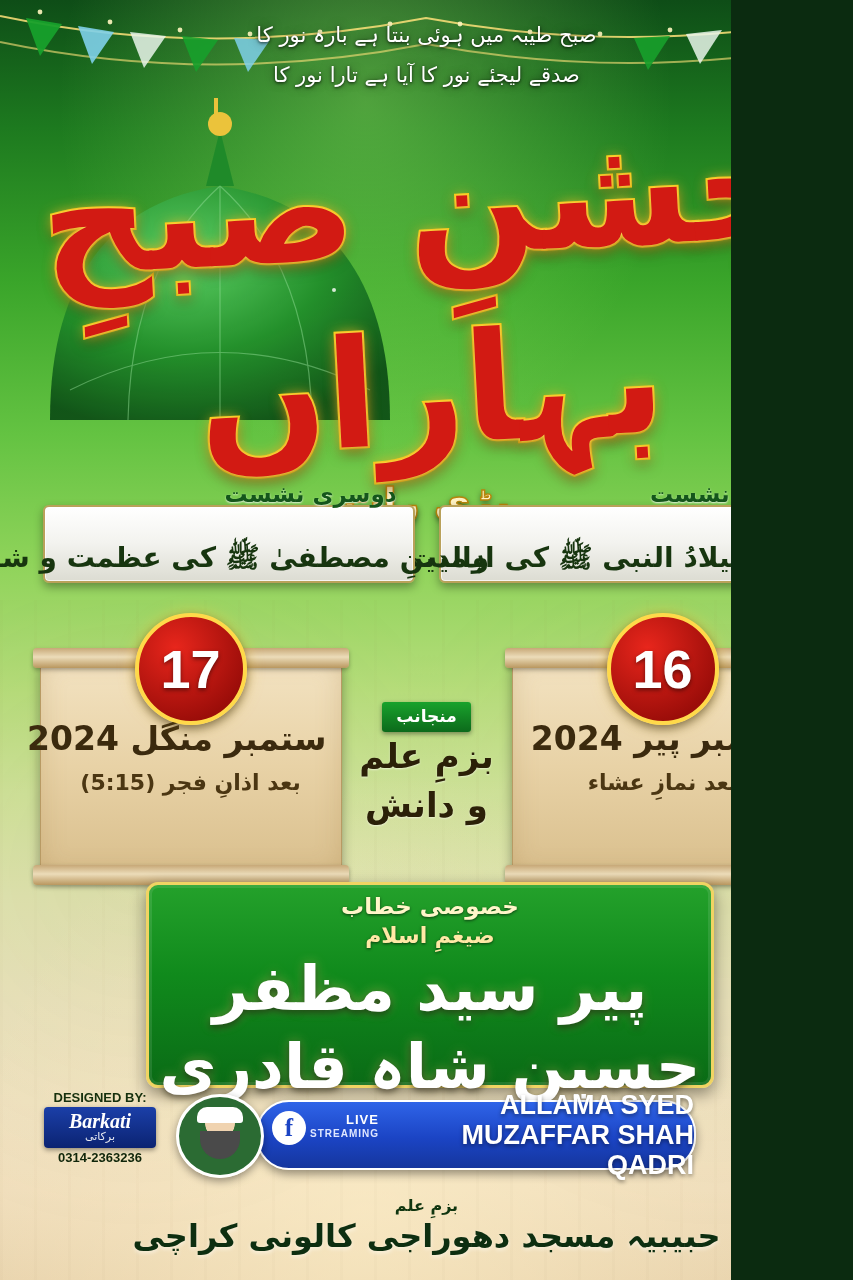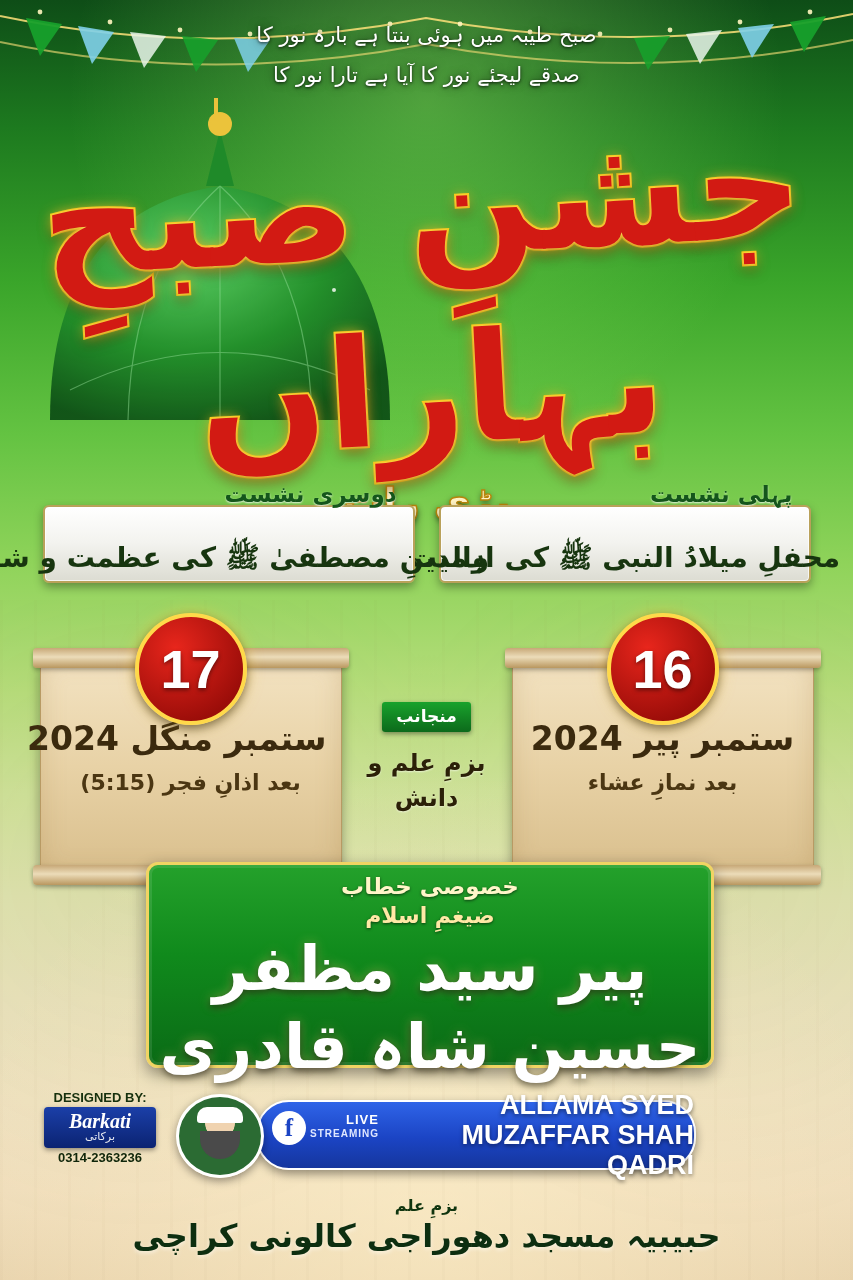--- a/index.html
+++ b/index.html
@@ -5,21 +5,21 @@
   html, body {
     margin: 0;
     padding: 0;
     background: #0b2b10;
   }
   body {
     font-family: "Liberation Sans", sans-serif;
   }
   .poster {
     position: relative;
-    width: 853px;
+    width: 731px;
     height: 1280px;
     overflow: hidden;
     background:
       radial-gradient(ellipse 60% 40% at 50% 8%, rgba(180,255,120,0.35), rgba(0,0,0,0) 70%),
       radial-gradient(ellipse 80% 50% at 50% 95%, rgba(255,240,200,0.55), rgba(0,0,0,0) 70%),
       linear-gradient(180deg,
         #0e4d17 0%,
         #1d7a1f 10%,
         #3aa52a 22%,
         #64c342 34%,
@@ -249,32 +249,31 @@
     background: linear-gradient(180deg, #19a22c, #0c6a1b);
     color: #ffffff;
     font-size: 17px;
     font-weight: bold;
     padding: 4px 14px 6px 14px;
     border-radius: 3px;
     box-shadow: 0 2px 5px rgba(0,0,0,0.4);
     margin-top: 36px;
   }
   .mid-flag-text {
-    margin-top: 14px;
-    font-size: 24px;
+    font-size: 34px;
     font-weight: bold;
     color: #2b2008;
     line-height: 1.45;
     text-shadow: 0 1px 2px rgba(255,255,255,0.55);
   }
 
   
   .speaker-panel {
     position: absolute;
-    top: 862px;
+    top: 882px;
     left: 146px;
     width: 562px;
     height: 200px;
     border-radius: 12px;
     background: linear-gradient(180deg, #24a12b 0%, #108a1c 45%, #0a6b16 100%);
     border: 3px solid #f0d463;
     box-shadow: 0 6px 16px rgba(0,0,0,0.42), inset 0 0 0 3px rgba(255,255,255,0.10);
     z-index: 8;
     text-align: center;
   }

